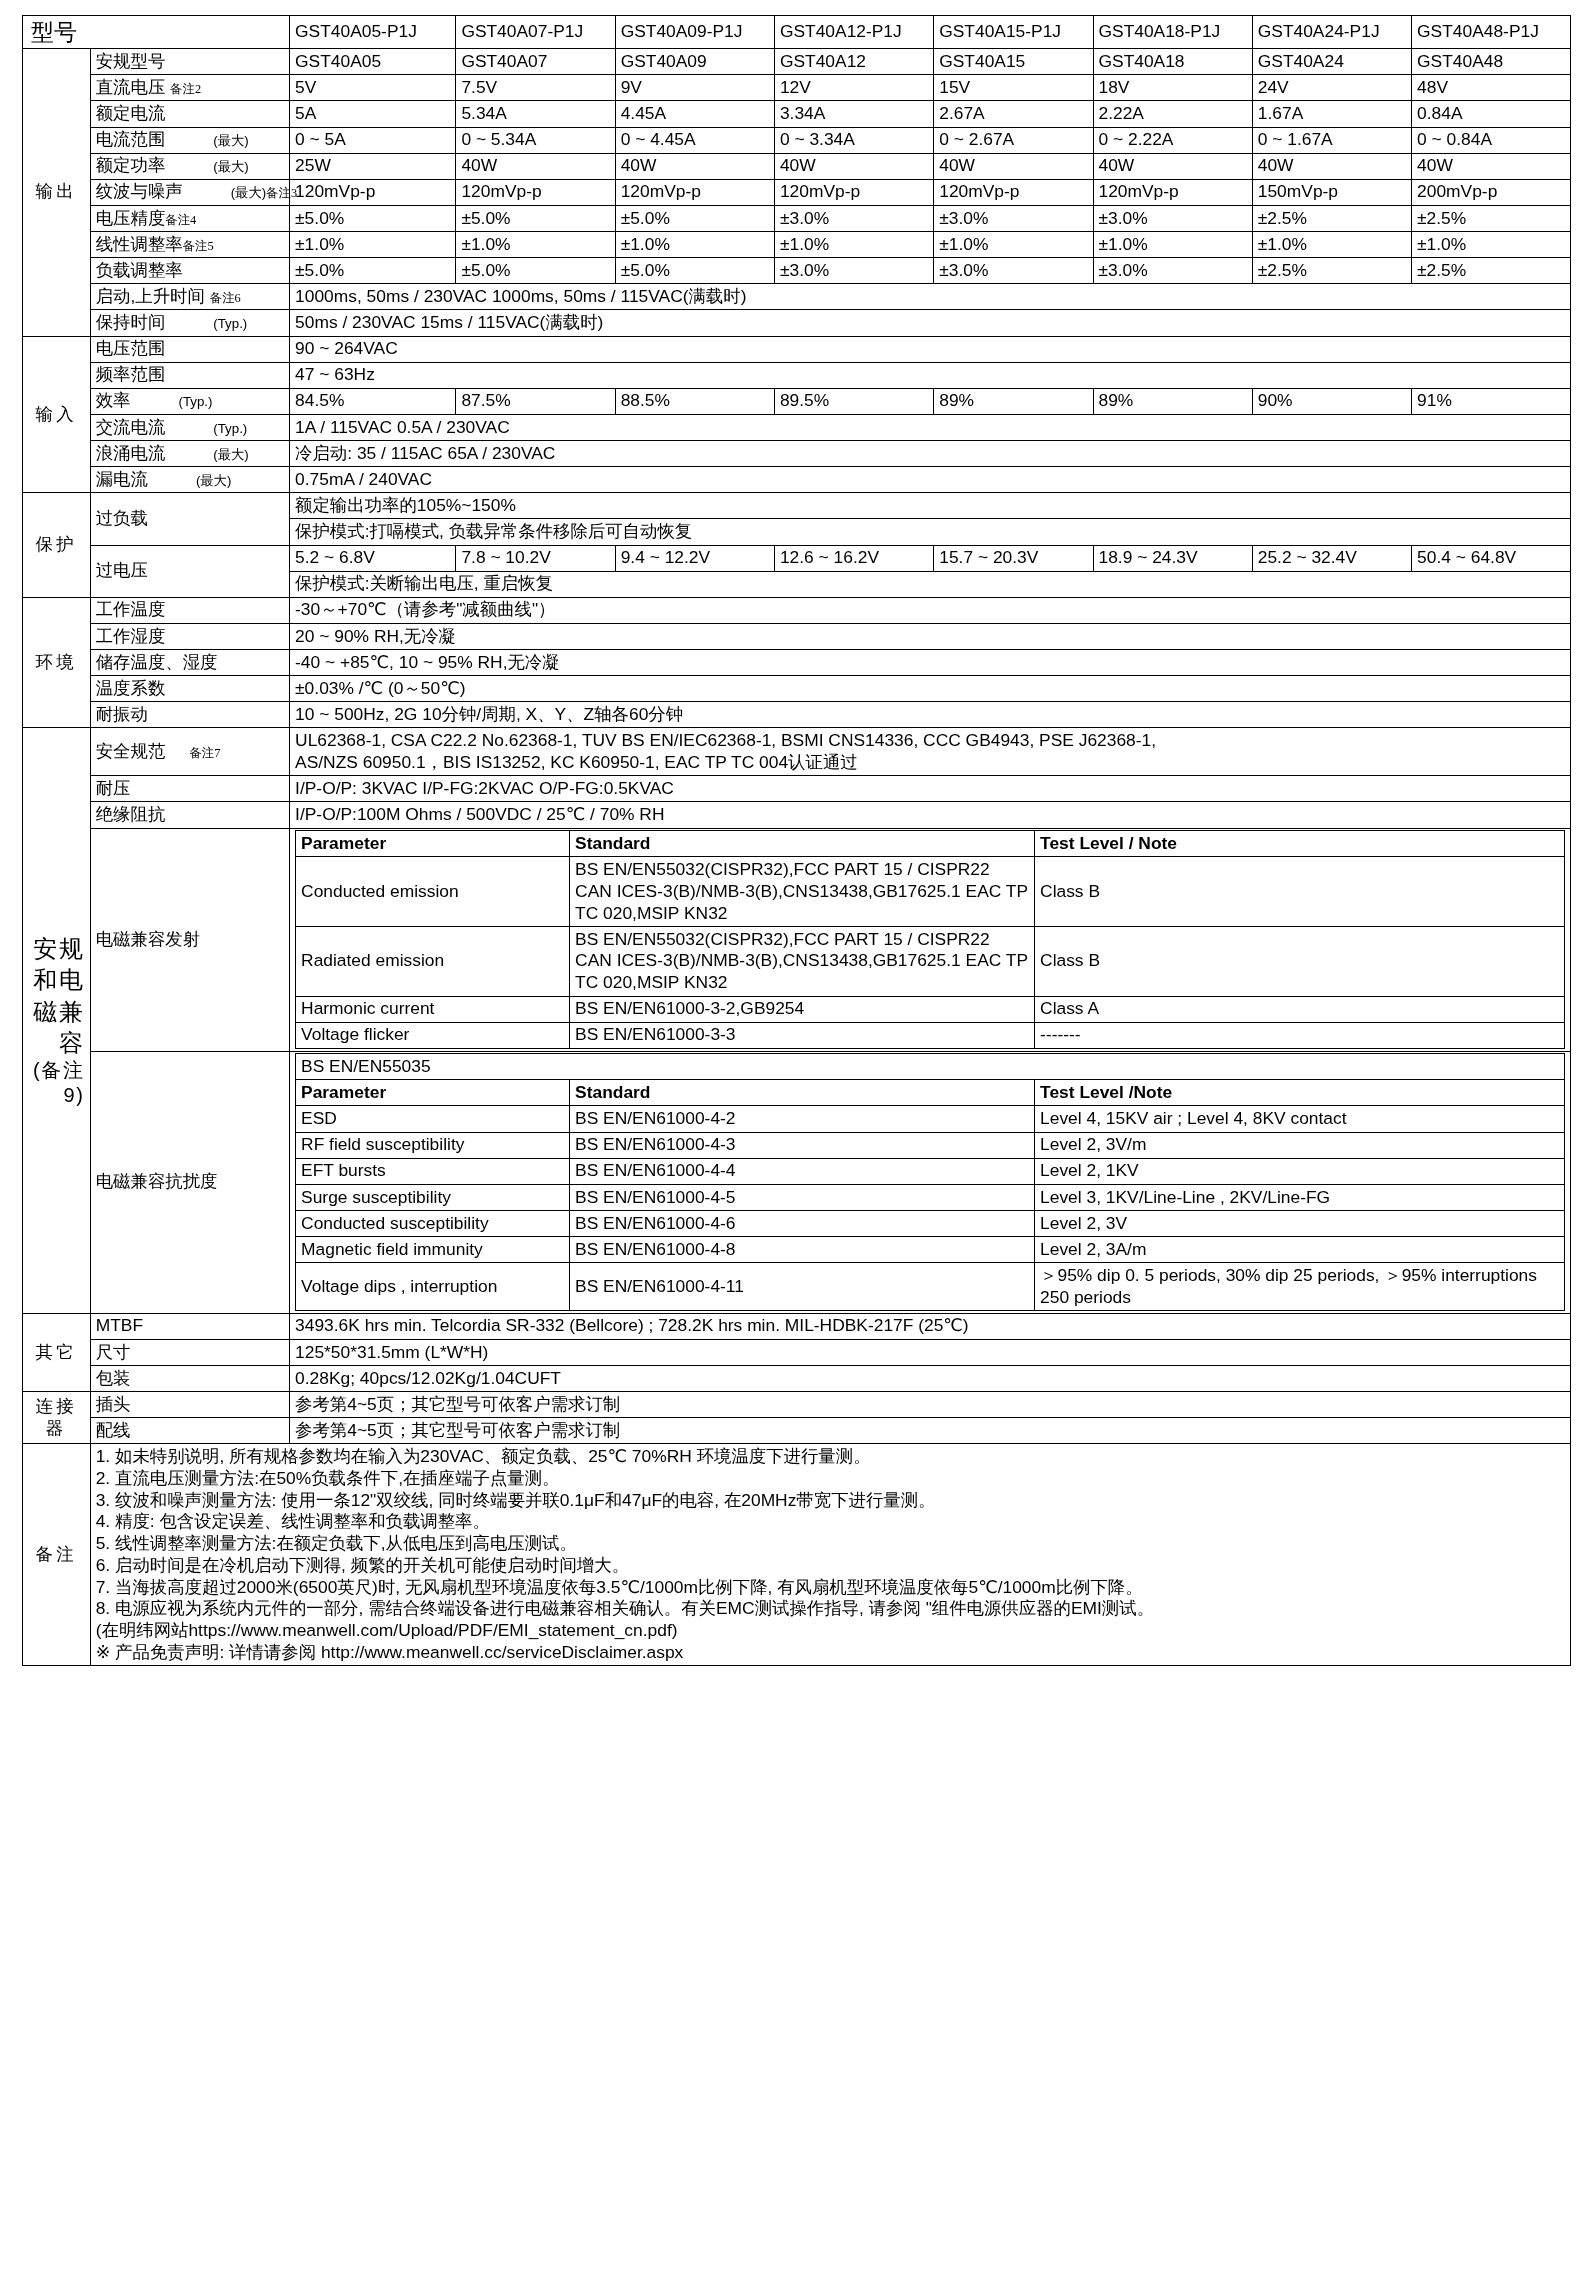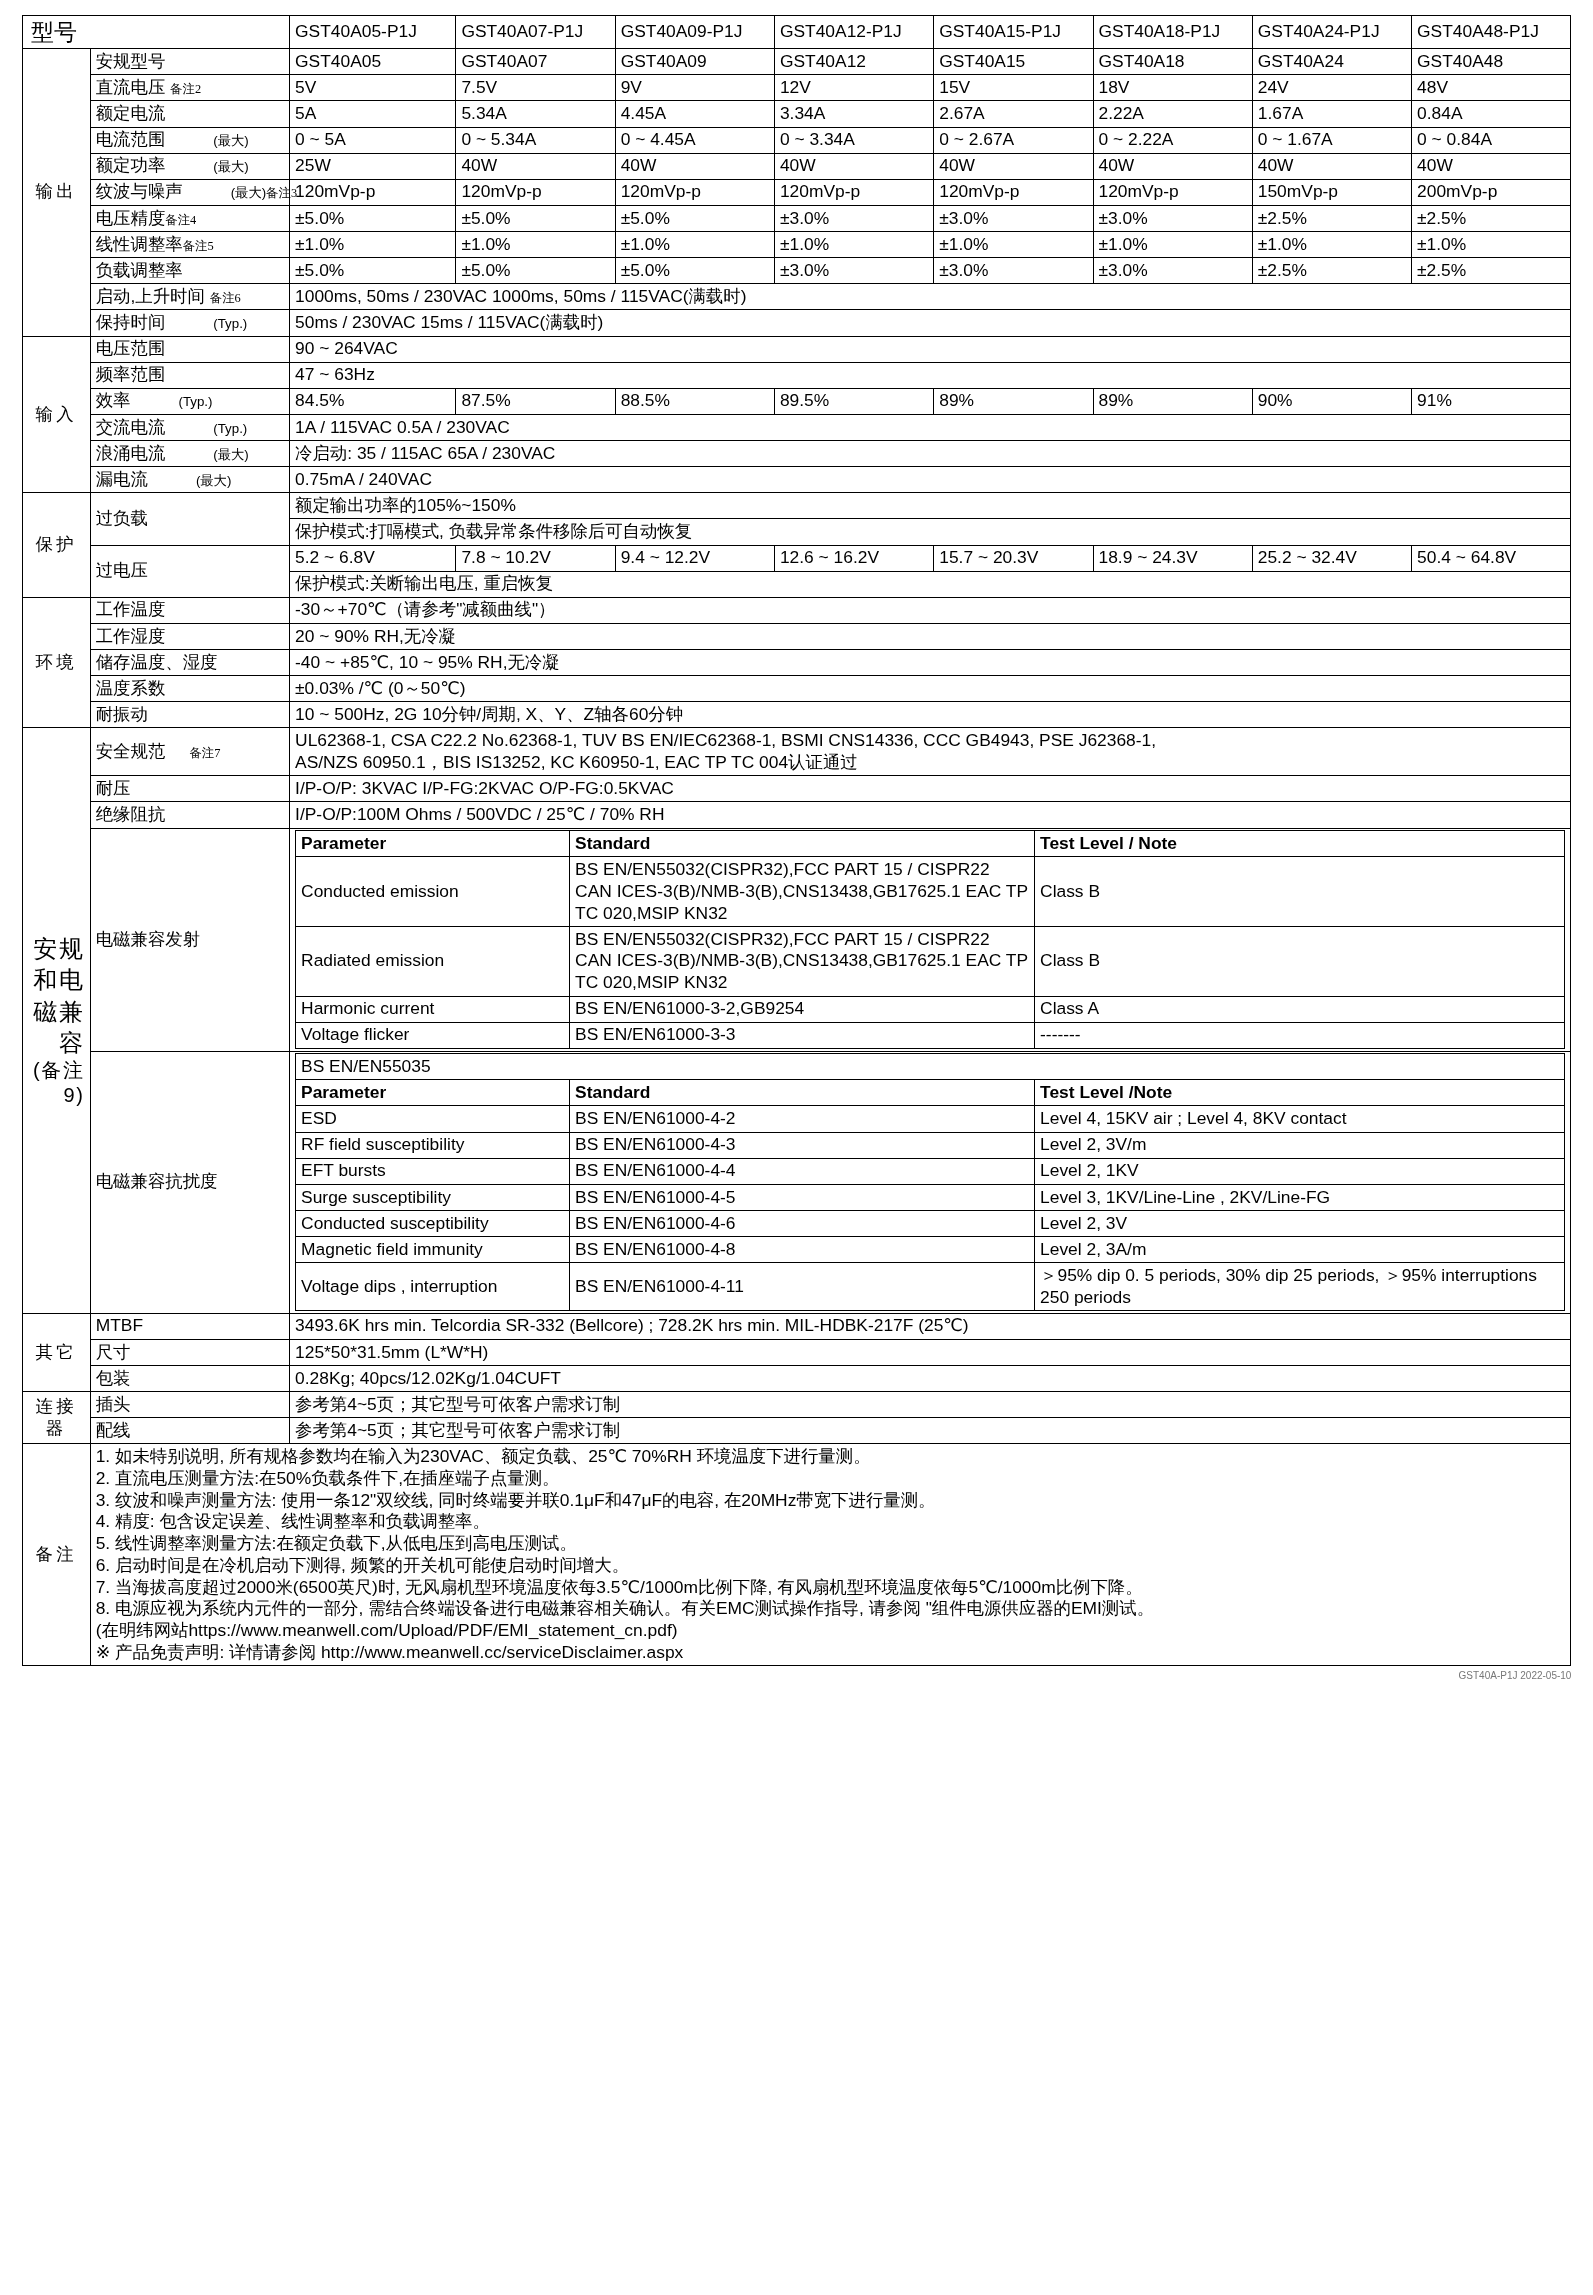--- a/index.html
+++ b/index.html
@@ -394,15 +394,14 @@
       <div>5. 线性调整率测量方法:在额定负载下,从低电压到高电压测试。</div>
       <div>6. 启动时间是在冷机启动下测得, 频繁的开关机可能使启动时间增大。</div>
       <div>7. 当海拔高度超过2000米(6500英尺)时, 无风扇机型环境温度依每3.5℃/1000m比例下降, 有风扇机型环境温度依每5℃/1000m比例下降。</div>
       <div>8. 电源应视为系统内元件的一部分, 需结合终端设备进行电磁兼容相关确认。有关EMC测试操作指导, 请参阅 "组件电源供应器的EMI测试。</div>
       <div>   (在明纬网站https://www.meanwell.com/Upload/PDF/EMI_statement_cn.pdf)</div>
       <div>※ 产品免责声明: 详情请参阅 http://www.meanwell.cc/serviceDisclaimer.aspx</div>
     </td>
   </tr>
 </tbody>
     </table>
-<div class="footer-note">GST40A-P1J  2022-05-10</div>
 </div>
 
 
 </body></html>

